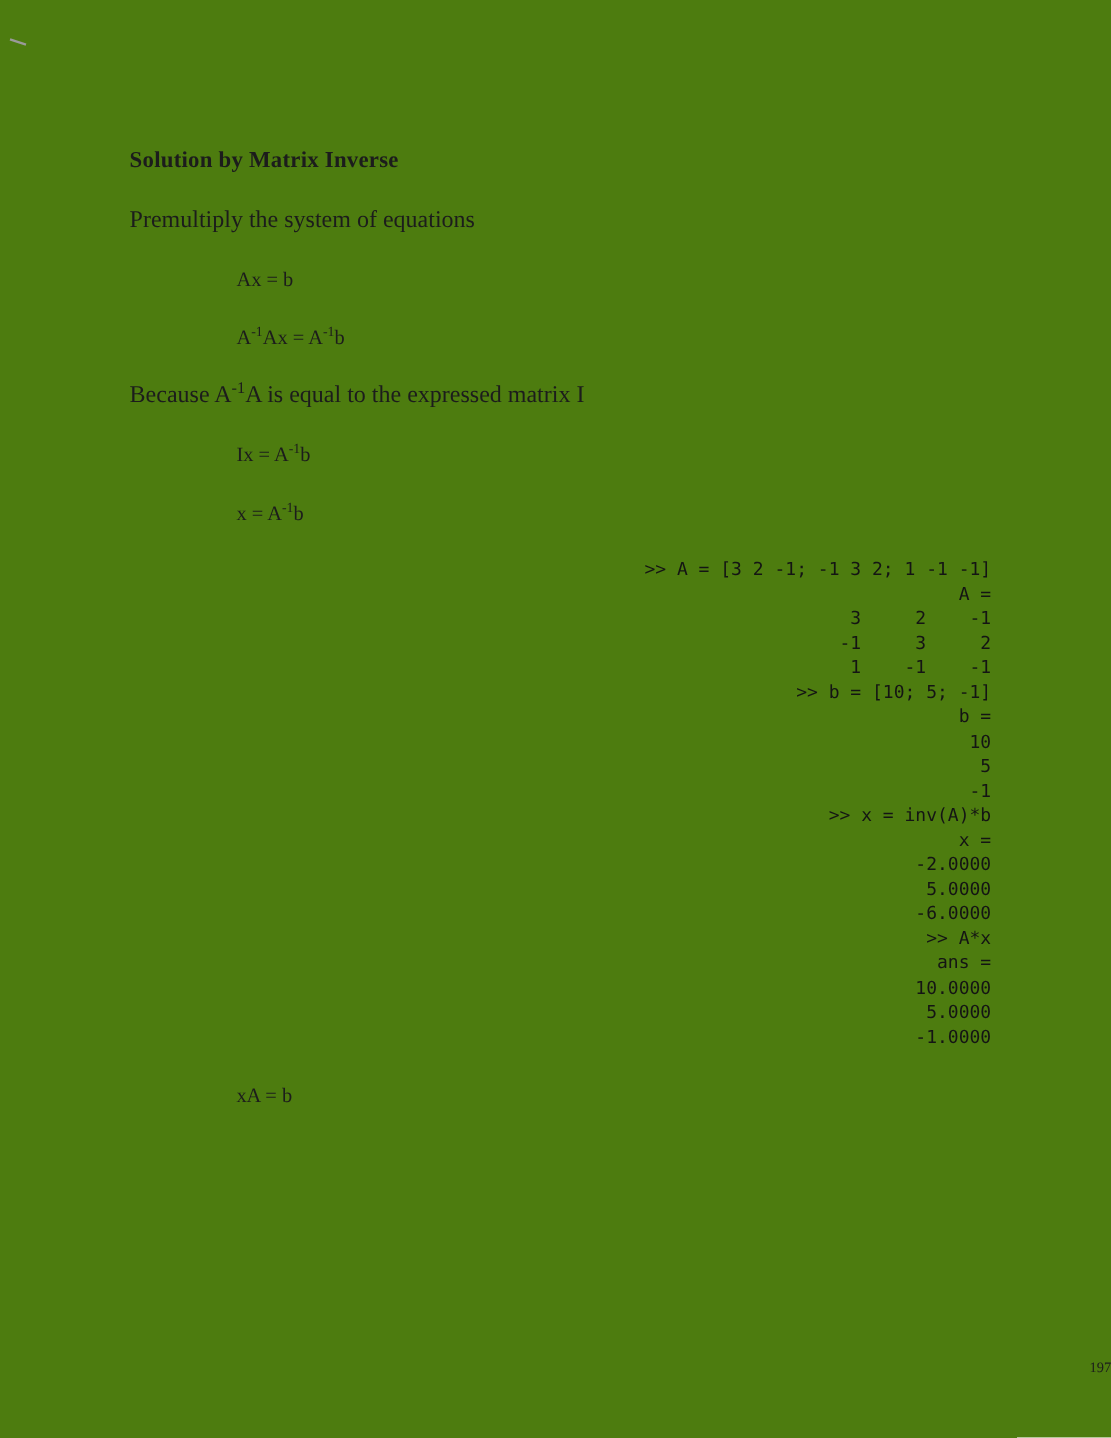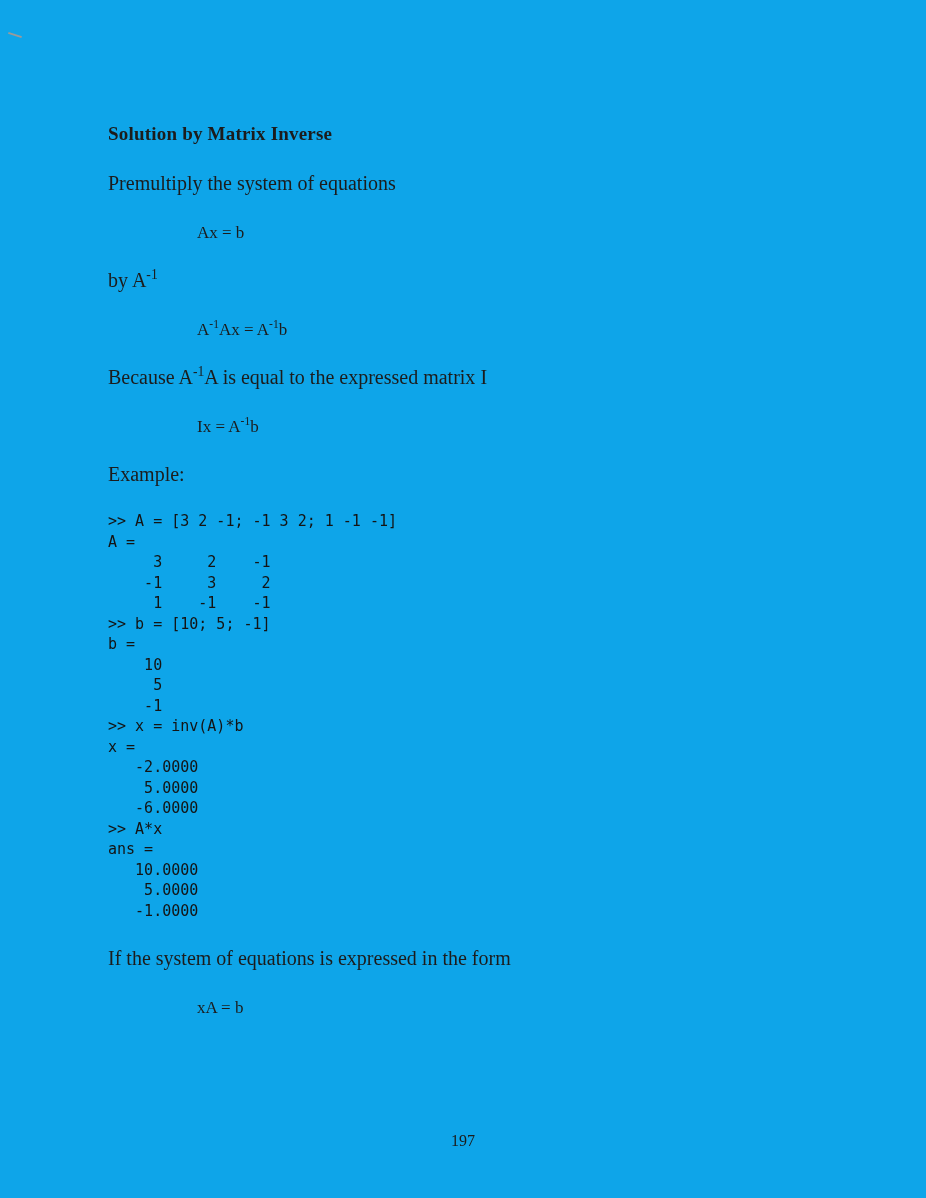--- a/index.html
+++ b/index.html
@@ -4,21 +4,21 @@
 <style>
   html, body {
     margin: 0;
     padding: 0;
     background: #ffffff;
   }
   .page {
     position: relative;
     width: 926px;
     height: 1198px;
-    background: #0ea5e9;
+    background: #4d7c0f;
     box-sizing: border-box;
     padding: 122px 100px 0 108px;
     font-family: "Liberation Serif", "DejaVu Serif", serif;
     color: #1c1c1c;
     overflow: hidden;
   }
   .scan-artifact {
     position: absolute;
     left: 8px;
     top: 34px;
@@ -52,54 +52,54 @@
     font-size: 68%;
     line-height: 0;
   }
   .code {
     font-family: "DejaVu Sans Mono", "Liberation Mono", monospace;
     font-size: 15px;
     line-height: 20.5px;
     margin: 26px 0 0 0;
     white-space: pre;
     color: #141414;
+    text-align: right;
   }
   .page-number {
     position: absolute;
     left: 0;
     right: 0;
     top: 1132px;
-    text-align: center;
-    font-size: 16px;
+    text-align: right;
+    font-size: 12px;
   }
 </style>
 </head>
 <body>
 
 <div class="page">
 
   <div class="scan-artifact"></div>
 
   <h1 class="heading">Solution by Matrix Inverse</h1>
 
   <p class="body">Premultiply the system of equations</p>
 
   <div class="equation math">Ax = b</div>
 
-  <p class="body"><span class="plain">by </span><span class="math">A<sup>-1</sup></span></p>
 
   <div class="equation math">A<sup>-1</sup>Ax = A<sup>-1</sup>b</div>
 
   <p class="body"><span class="plain">Because </span><span class="math">A<sup>-1</sup>A</span><span class="plain"> is equal to the expressed matrix </span><span class="math">I</span></p>
 
   <div class="equation math">Ix = A<sup>-1</sup>b</div>
 
 
+  <div class="equation math">x = A<sup>-1</sup>b</div>
 
-  <p class="body">Example:</p>
 
   <pre class="code">&gt;&gt; A = [3 2 -1; -1 3 2; 1 -1 -1]
 A =
      3     2    -1
     -1     3     2
      1    -1    -1
 &gt;&gt; b = [10; 5; -1]
 b =
     10
      5
@@ -108,19 +108,18 @@
 x =
    -2.0000
     5.0000
    -6.0000
 &gt;&gt; A*x
 ans =
    10.0000
     5.0000
    -1.0000</pre>
 
-  <p class="body">If the system of equations is expressed in the form</p>
 
   <div class="equation math">xA = b</div>
 
   <div class="page-number">197</div>
 
 </div>
 
 </body></html>

